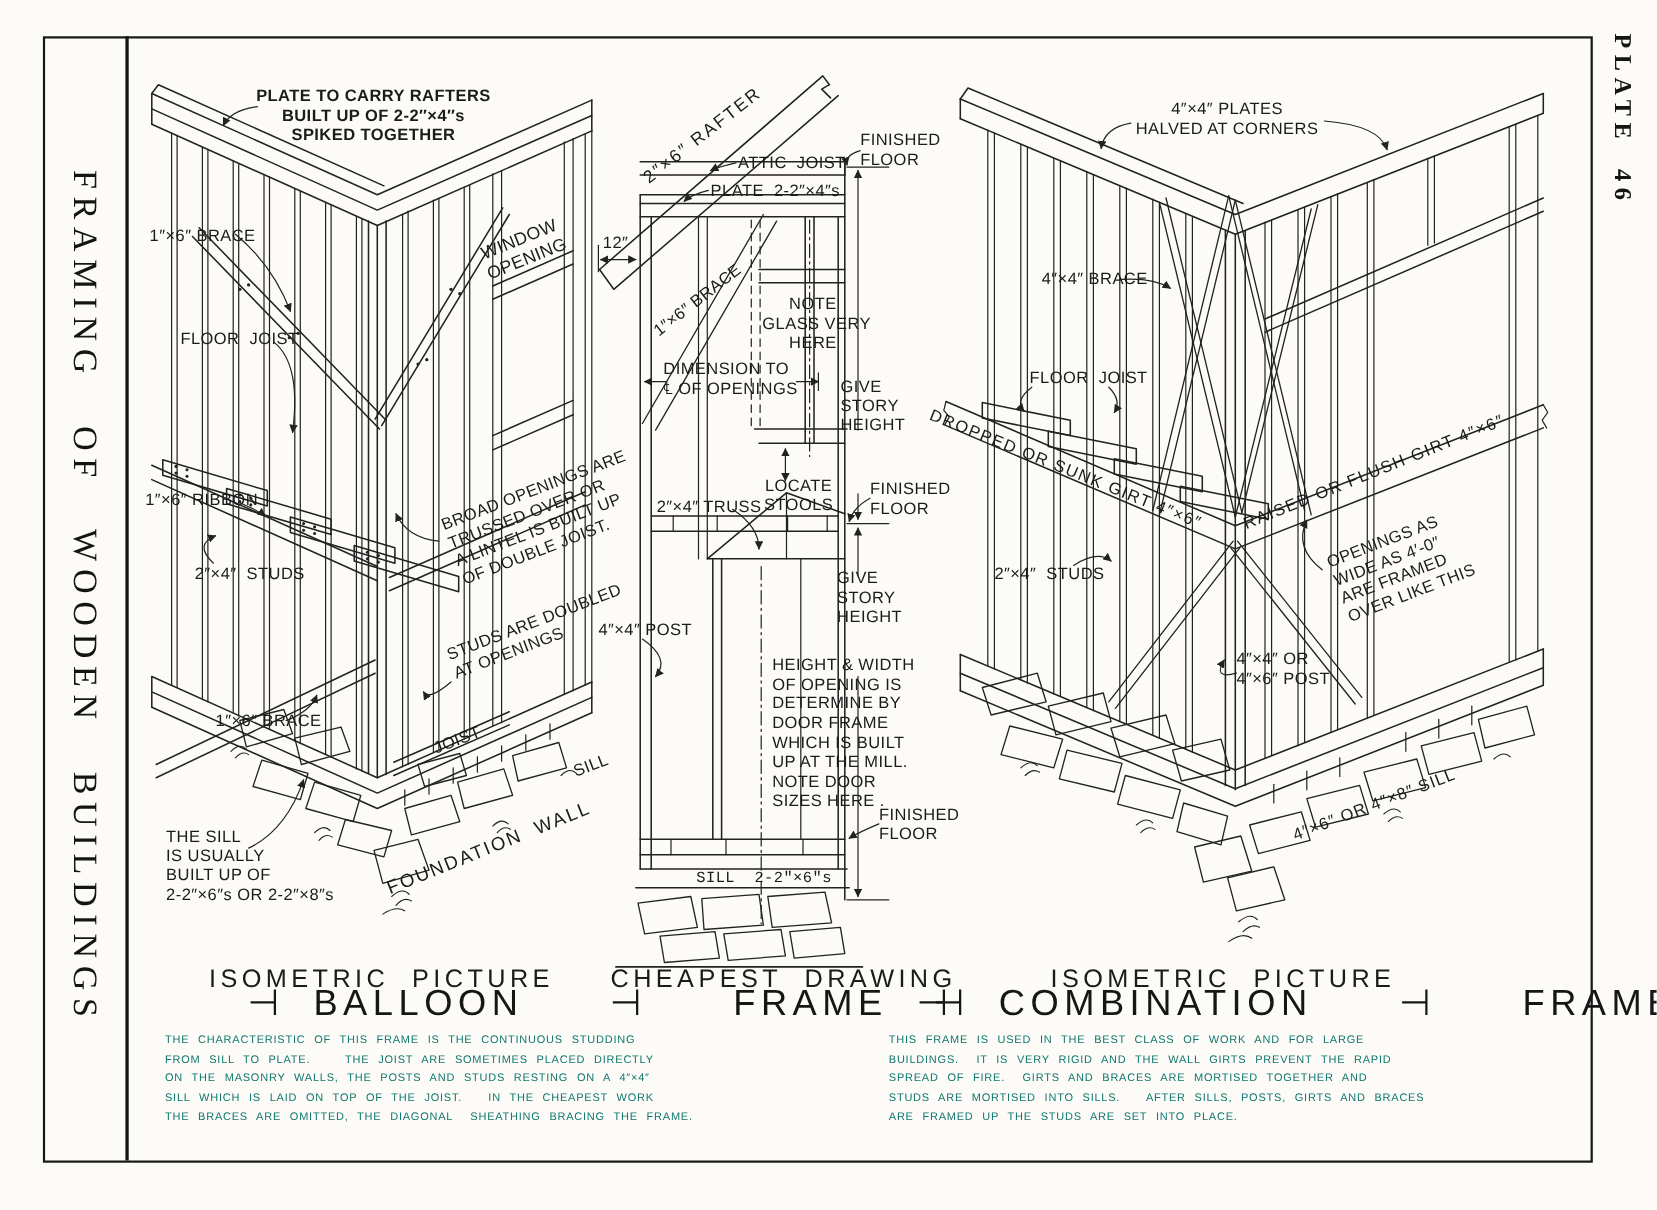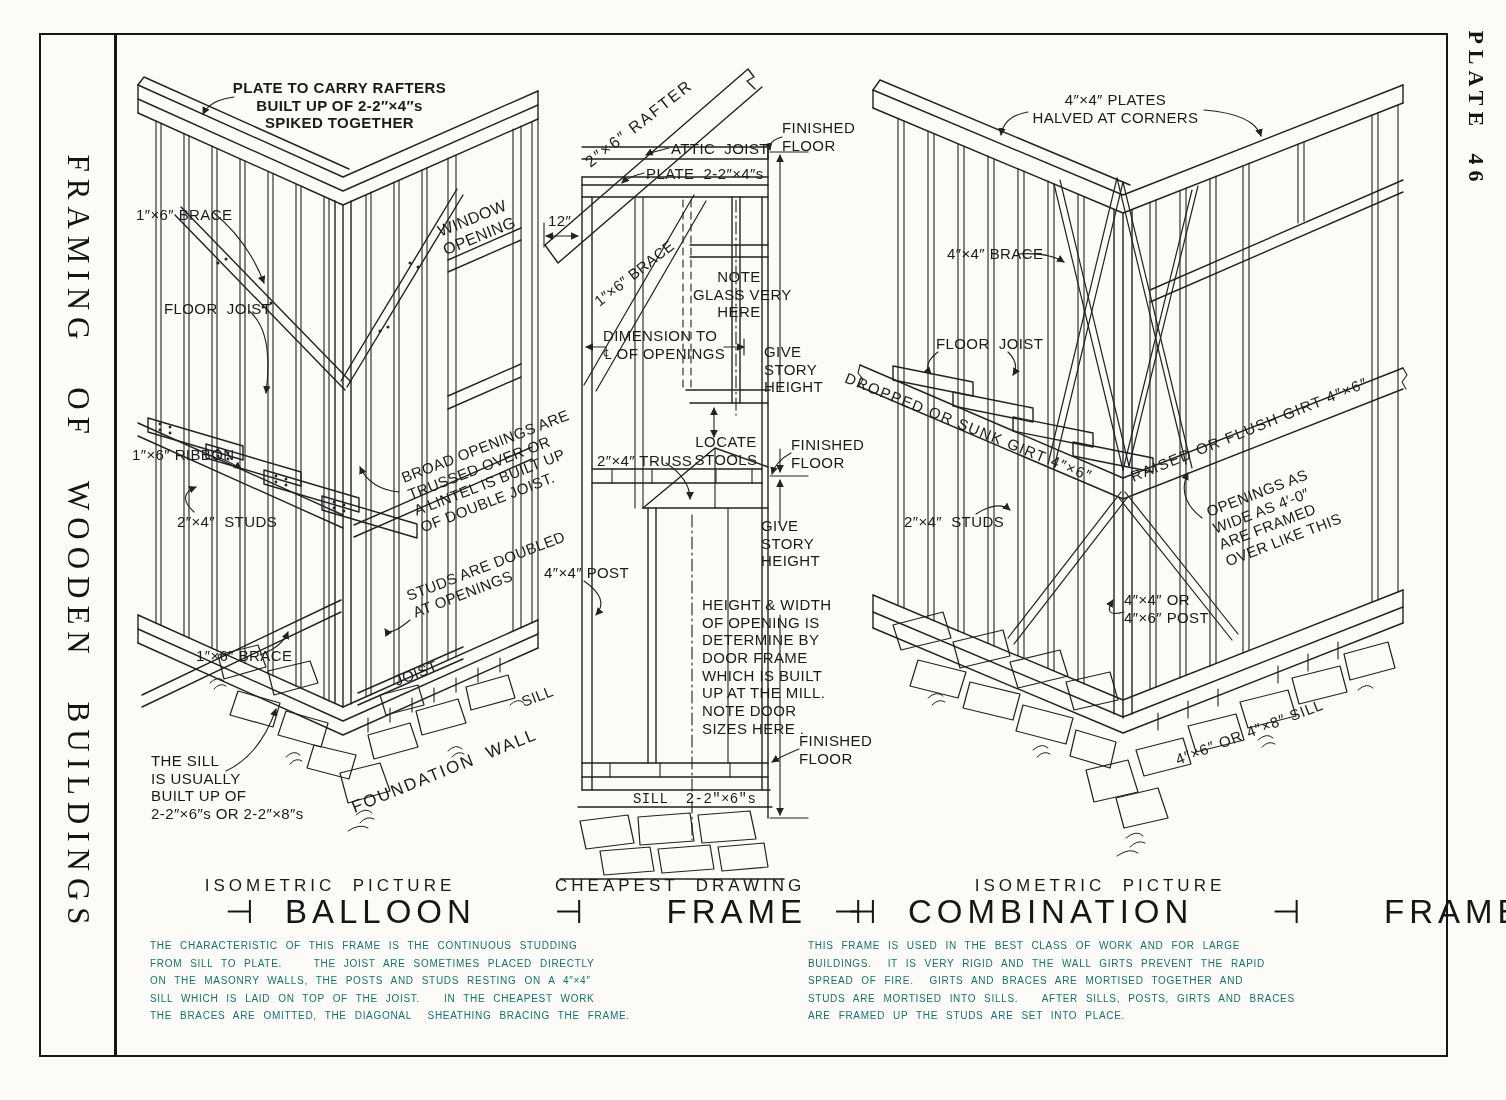--- a/index.html
+++ b/index.html
@@ -21,21 +21,21 @@
     font-family:"Liberation Serif",serif;font-weight:bold;font-size:22px;letter-spacing:6px;word-spacing:10px;color:#141414;
   }
   svg{position:absolute;overflow:visible;}
   svg *{vector-effect:non-scaling-stroke;}
   .lbl{
     position:absolute;white-space:pre;transform-origin:left top;
     font:15px/1.18 "Liberation Sans",sans-serif;letter-spacing:.4px;color:#1b1b1b;
   }
   .caption{
     position:absolute;white-space:pre;text-align:center;
-    font-size:17px;letter-spacing:4px;color:#1b1b1b;
+    font-size:23px;letter-spacing:4px;color:#1b1b1b;
   }
   .big-title{
     position:absolute;white-space:pre;text-align:center;
     font-size:33px;letter-spacing:5px;word-spacing:12px;color:#161616;
   }
   .desc{
     position:absolute;white-space:pre;
     font-size:10px;line-height:17.6px;letter-spacing:.7px;word-spacing:4.5px;color:#0f766e;
   }
 </style>

